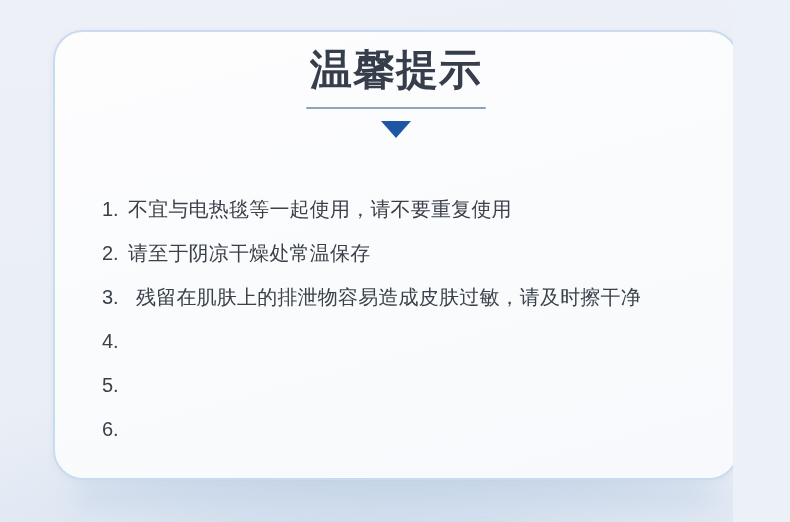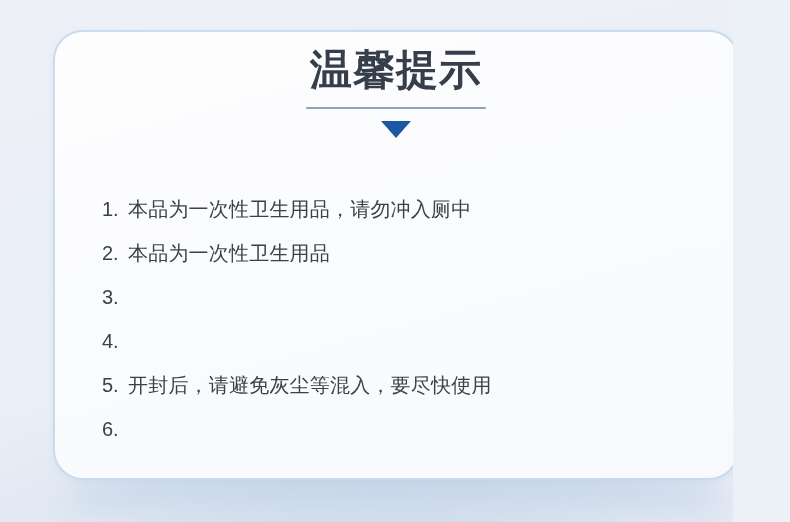--- a/index.html
+++ b/index.html
@@ -136,35 +136,35 @@
       <h1 class="title">温馨提示</h1>
       <div class="divider"></div>
       <div class="arrow-wrap">
         <span class="arrow-down"></span>
       </div>
     </div>
 
     <ul class="notice-list">
       <li class="notice-item">
         <span class="notice-index">1.</span>
-        <span class="notice-text">本品为一次性卫生用品，请勿冲入厕中</span>
+        <span class="notice-text">不宜与电热毯等一起使用，请不要重复使用</span>
       </li>
       <li class="notice-item">
         <span class="notice-index">2.</span>
-        <span class="notice-text">本品为一次性卫生用品</span>
+        <span class="notice-text">请至于阴凉干燥处常温保存</span>
       </li>
       <li class="notice-item indent">
         <span class="notice-index">3.</span>
+        <span class="notice-text">残留在肌肤上的排泄物容易造成皮肤过敏，请及时擦干净</span>
       </li>
       <li class="notice-item">
         <span class="notice-index">4.</span>
       </li>
       <li class="notice-item">
         <span class="notice-index">5.</span>
-        <span class="notice-text">开封后，请避免灰尘等混入，要尽快使用</span>
       </li>
       <li class="notice-item">
         <span class="notice-index">6.</span>
       </li>
     </ul>
 
   </div>
 </div>
 
 </body></html>

